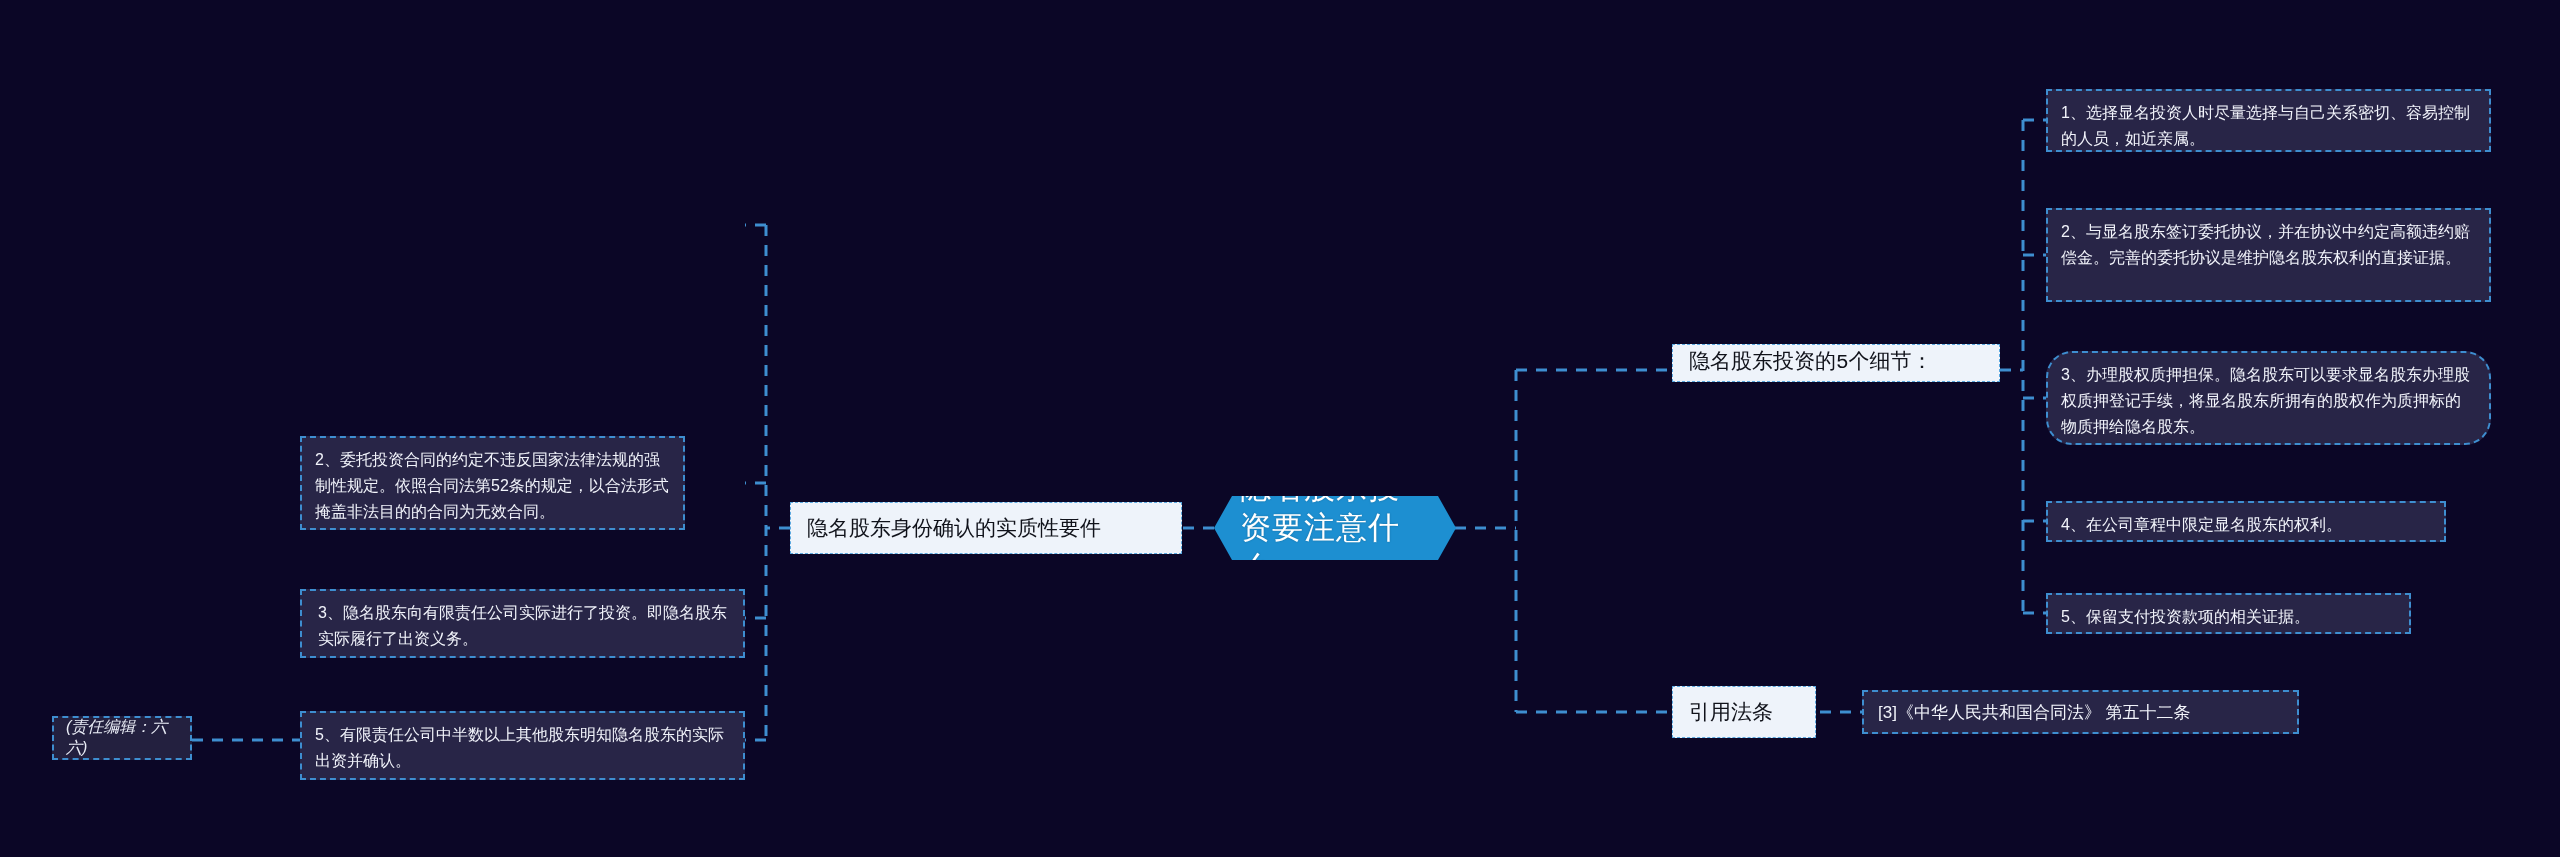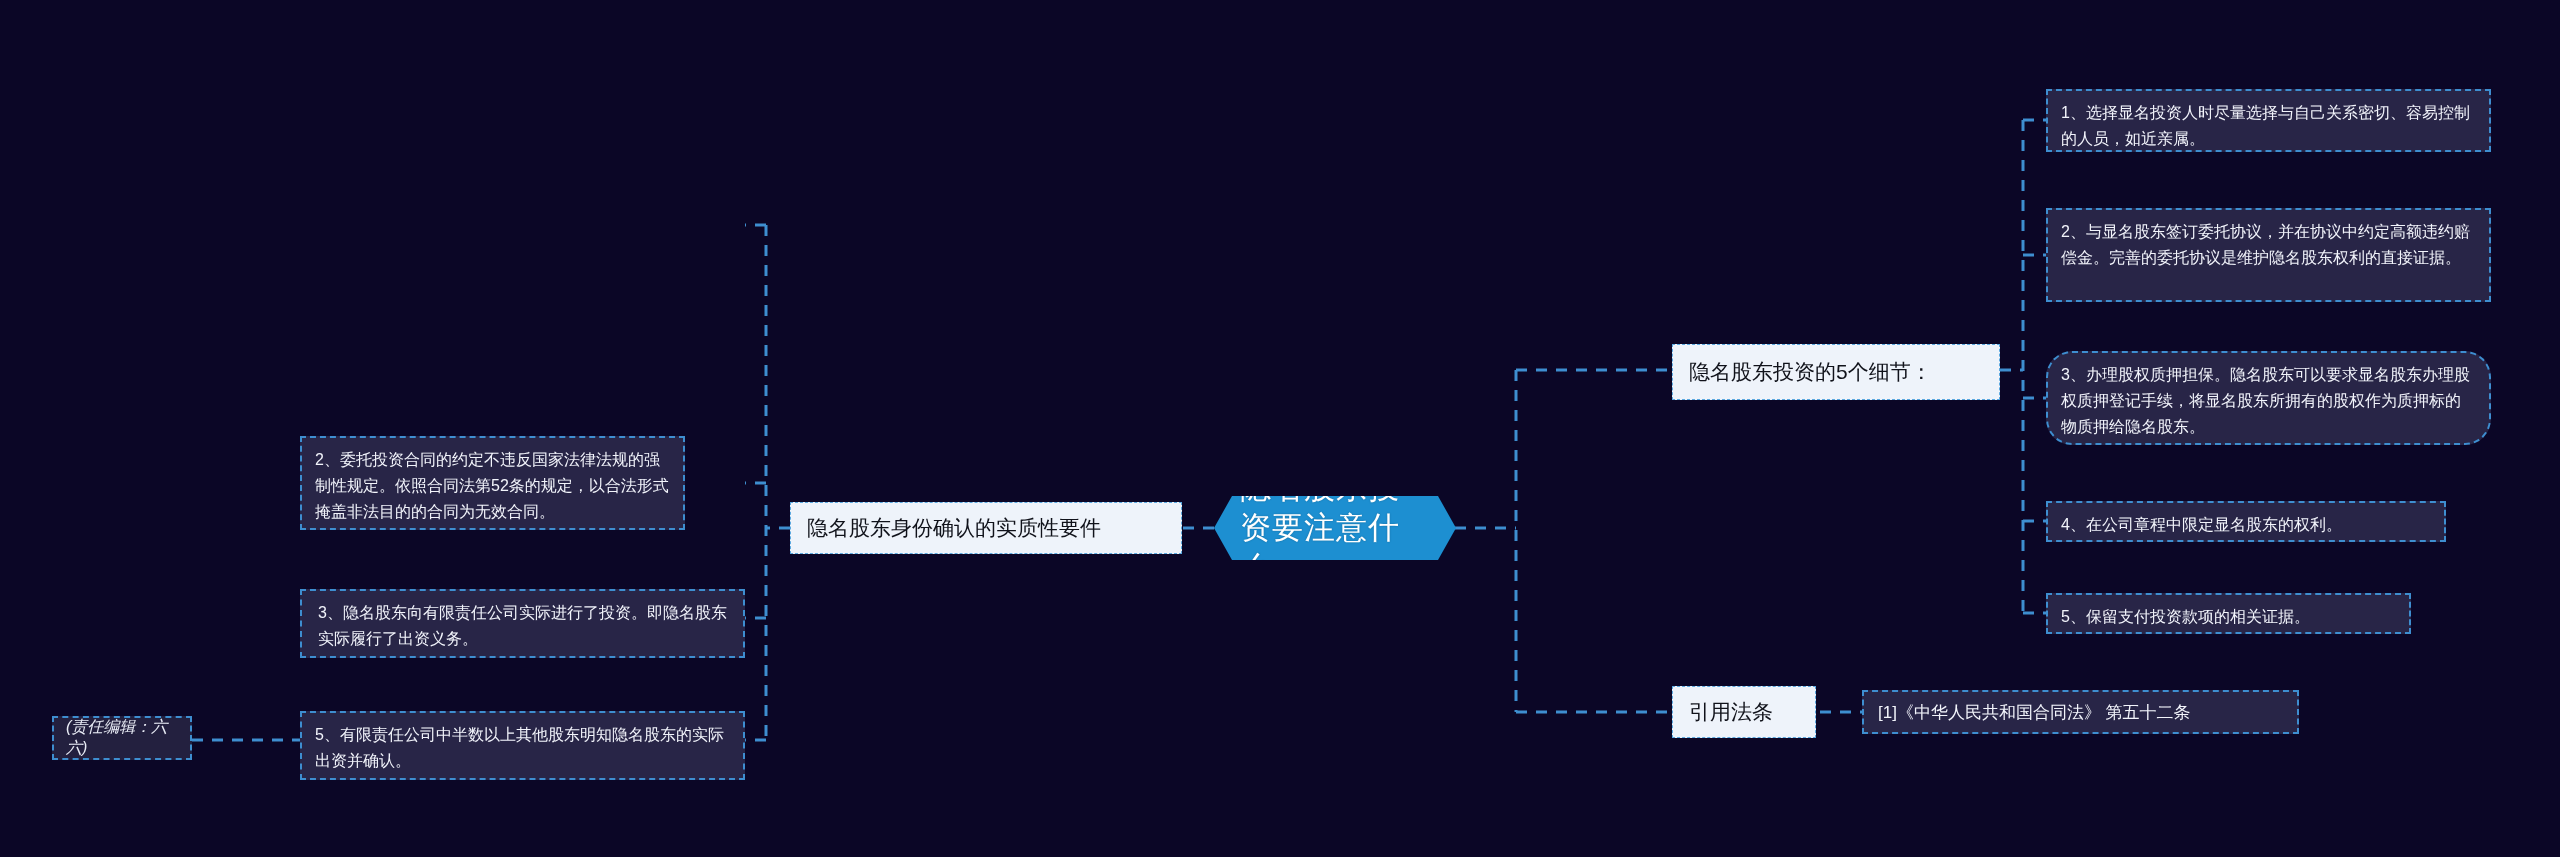--- a/index.html
+++ b/index.html
@@ -140,21 +140,21 @@
   </div>
 
   <div class="node leaf" style="left:300px; top:711px; width:445px; height:69px;">
     <span>5、有限责任公司中半数以上其他股东明知隐名股东的实际出资并确认。</span>
   </div>
 
   <div class="node editor" style="left:52px; top:716px; width:140px; height:44px;">
     <span>(责任编辑：六六)</span>
   </div>
 
-  <div class="node branch" style="left:1672px; top:344px; width:328px; height:56px;">
+  <div class="node branch" style="left:1672px; top:344px; width:328px; height:38px;font-family:Liberation Mono, monospace;">
     <span>隐名股东投资的5个细节：</span>
   </div>
 
   <div class="node leaf" style="left:2046px; top:89px; width:445px; height:63px;">
     <span>1、选择显名投资人时尽量选择与自己关系密切、容易控制的人员，如近亲属。</span>
   </div>
 
   <div class="node leaf" style="left:2046px; top:208px; width:445px; height:94px;">
     <span>2、与显名股东签订委托协议，并在协议中约定高额违约赔偿金。完善的委托协议是维护隐名股东权利的直接证据。</span>
   </div>
@@ -169,16 +169,16 @@
 
   <div class="node leaf" style="left:2046px; top:593px; width:365px; height:41px;">
     <span>5、保留支付投资款项的相关证据。</span>
   </div>
 
   <div class="node branch" style="left:1672px; top:686px; width:144px; height:52px;">
     <span>引用法条</span>
   </div>
 
   <div class="node law" style="left:1862px; top:690px; width:437px; height:44px;">
-    <span>[1]《中华人民共和国合同法》 第五十二条</span>
+    <span>[3]《中华人民共和国合同法》 第五十二条</span>
   </div>
 
 </div>
 
 </body></html>

